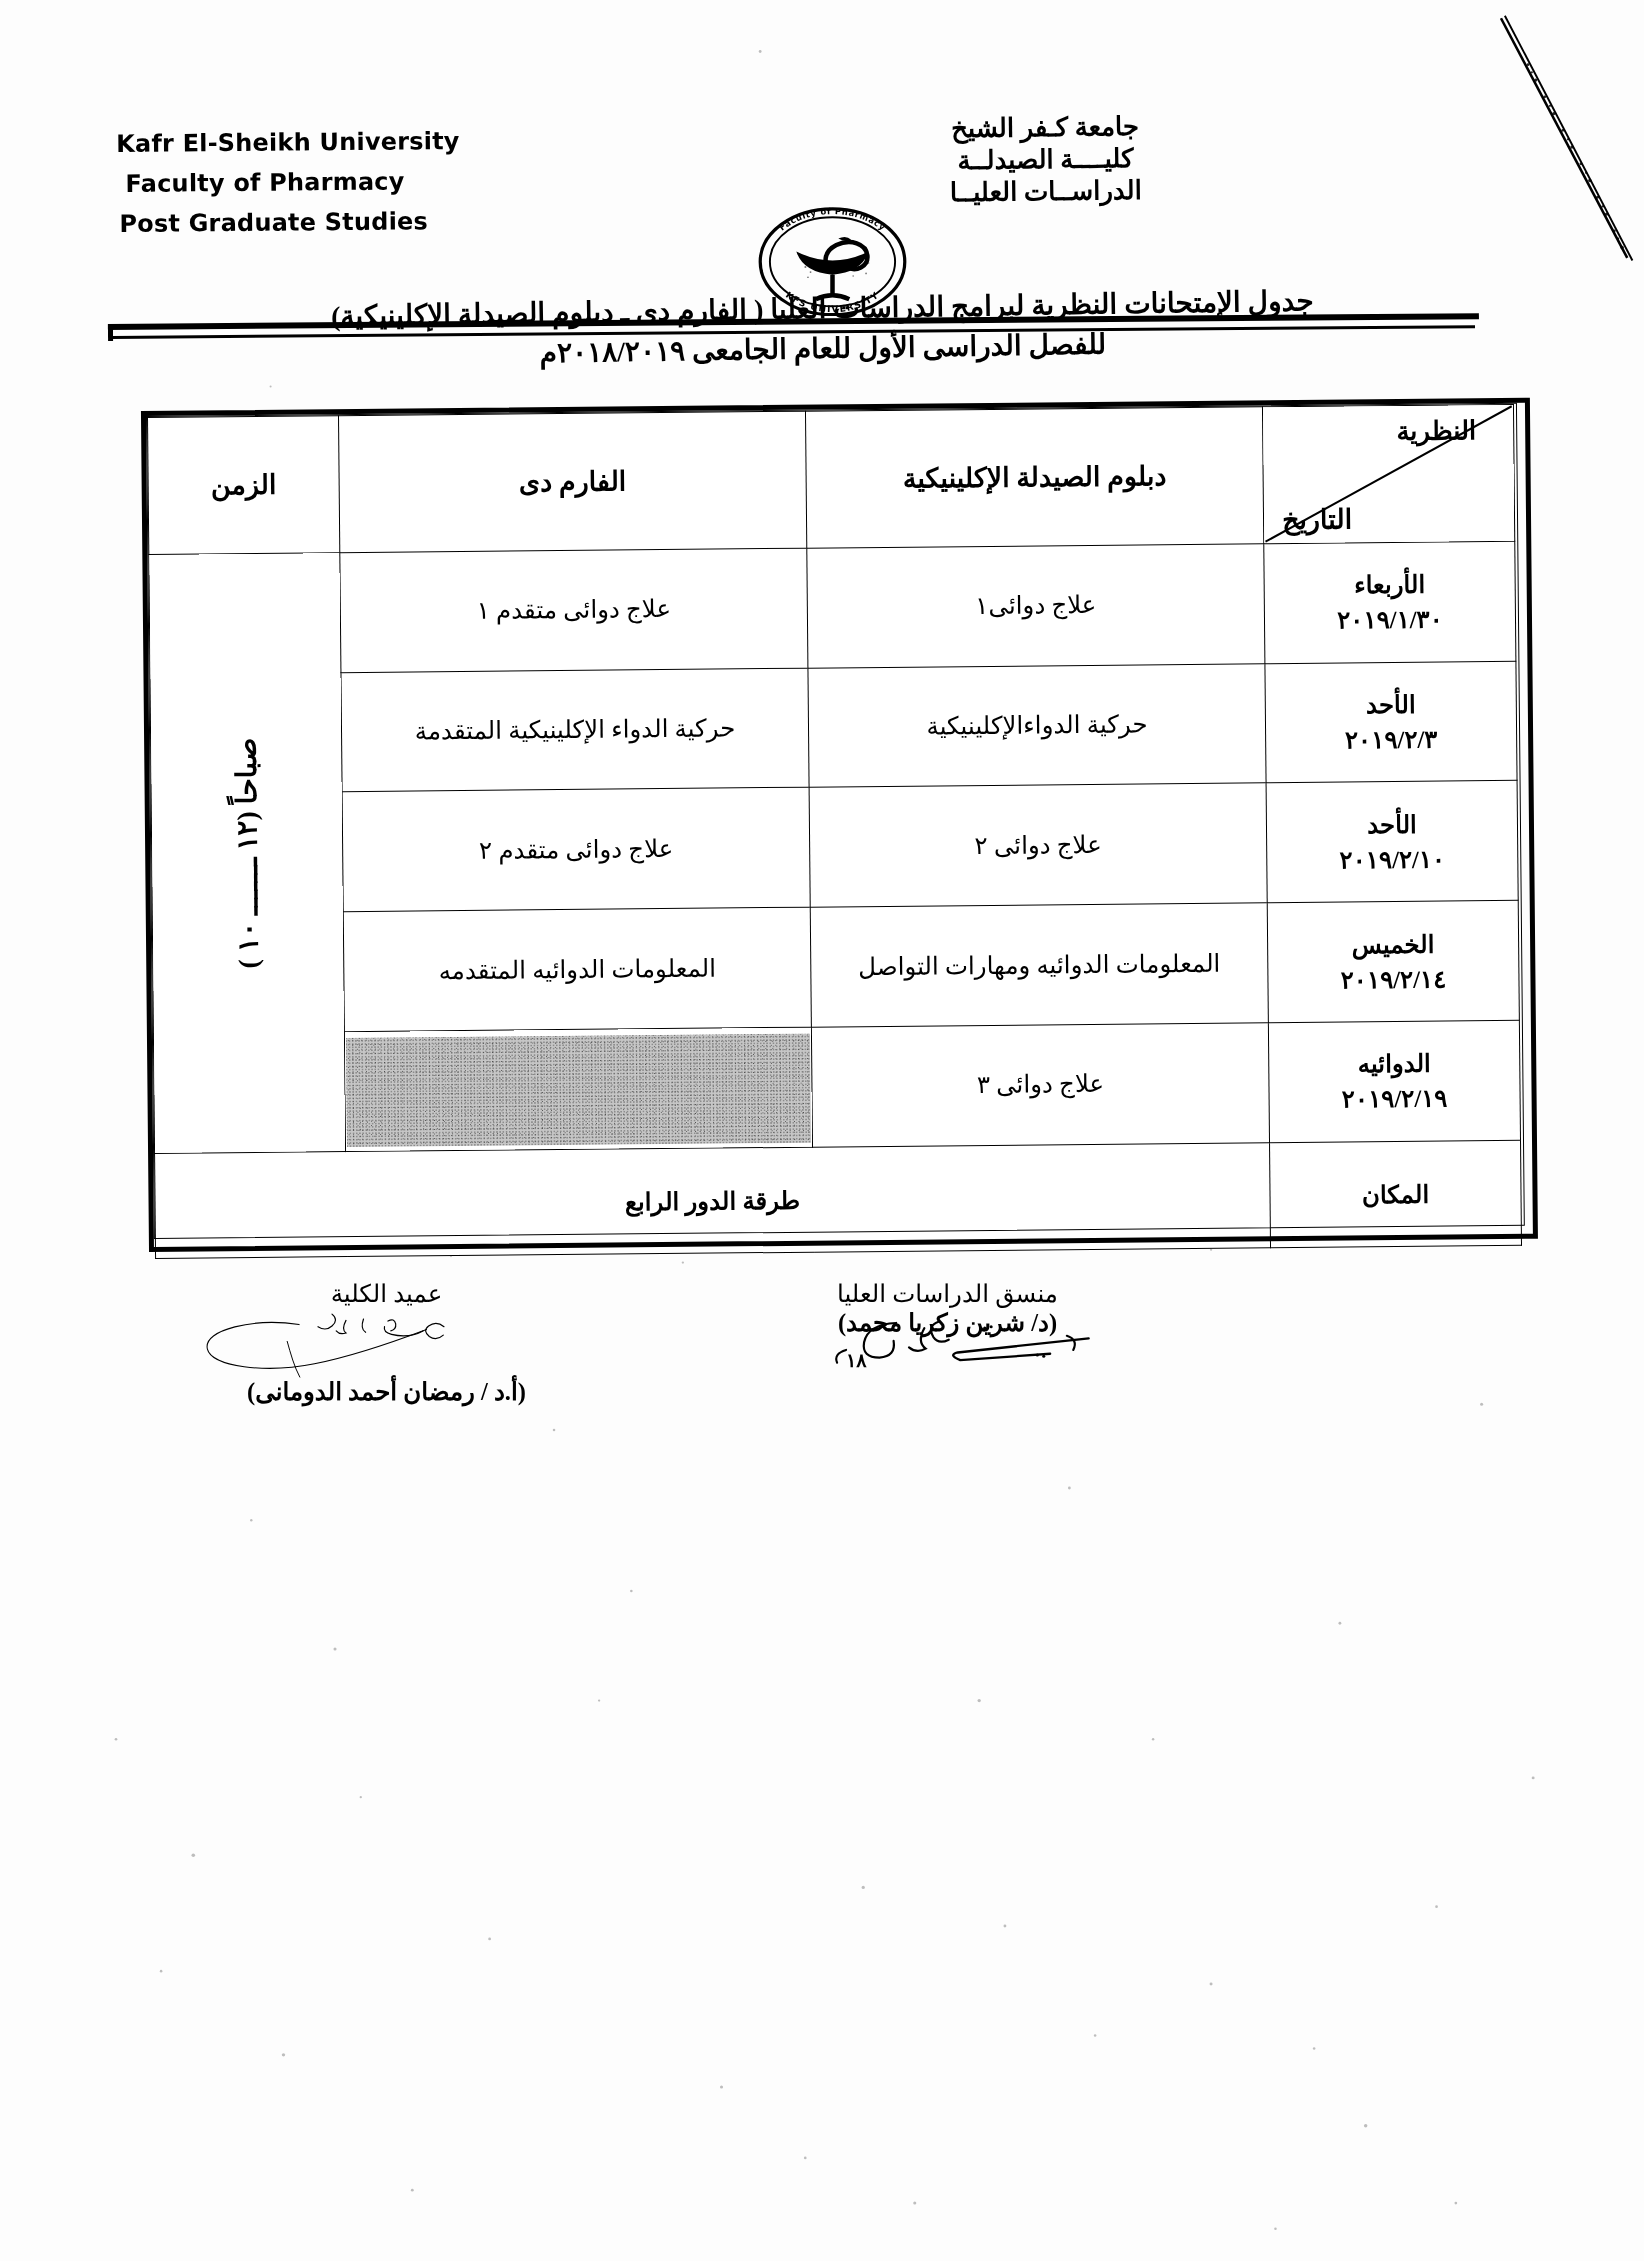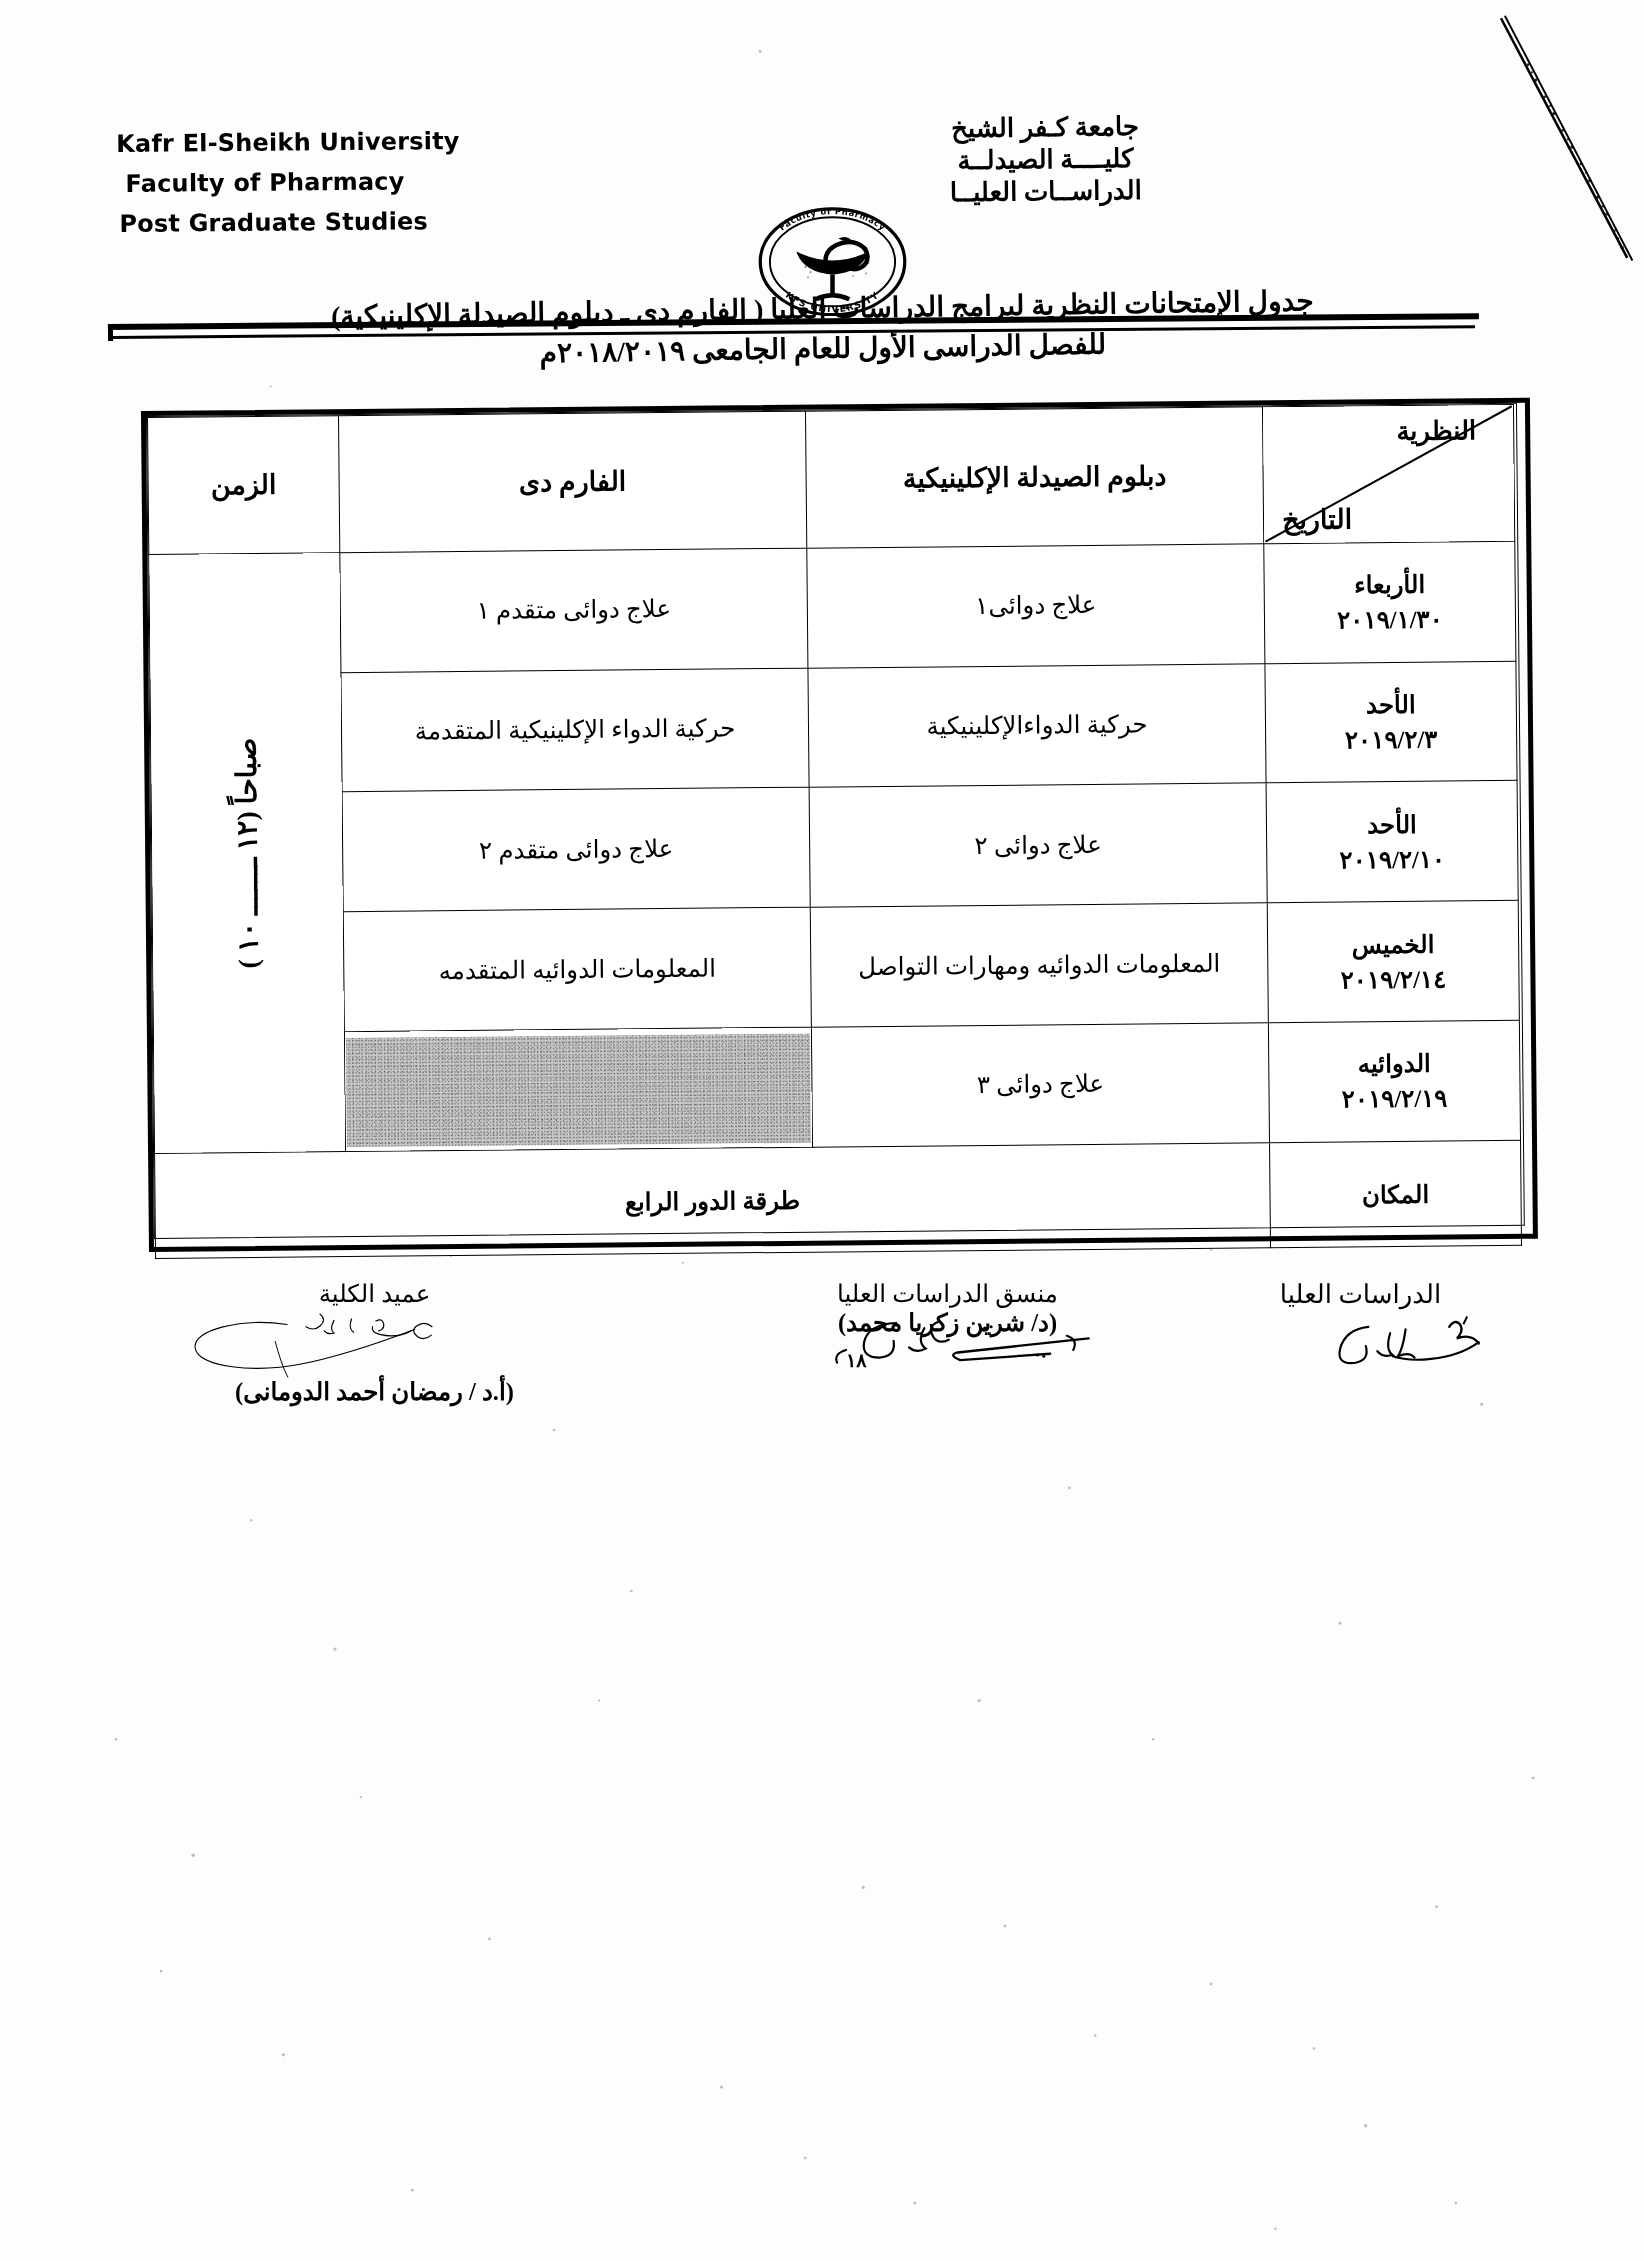--- a/index.html
+++ b/index.html
@@ -284,21 +284,21 @@
   .sig .scribble {
     position: absolute;
     left: 0;
     top: 26px;
     width: 361px;
     height: 77px;
     pointer-events: none;
   }
   #sig-right { right: 116px; width: 335px; }
   #sig-mid   { left: 767px; }
-  #sig-left  { left: 136px; width: 477px; }
+  #sig-left  { left: 148px; width: 477px; }
   #sig-left .name { margin-top: 69px; }
   #sig-right .role { font-size: 26px; }
 </style>
 </head>
 <body>
 
 <div class="page">
 
   <svg class="speckles" width="1644" height="2261" aria-hidden="true" viewBox="0 0 2552 3510">
     <g fill="#8a8a8a">
@@ -500,32 +500,20 @@
         <tr class="place">
           <td class="place-label">المكان</td>
           <td class="place-val" colspan="3">طرقة الدور الرابع</td>
         </tr>
       </tbody>
     </table>
   </div>
 
   <div class="sig-zone">
 
-    <div class="sig" id="sig-right">
-      <div class="role">الدراسات العليا</div>
-      <svg class="scribble" viewBox="0 0 560 120" aria-hidden="true">
-        <path d="M 398 34 q 10 -14 18 -2 q 4 10 -6 20 q 22 -8 34 8" stroke="#000" stroke-width="3.6" fill="none" stroke-linecap="round"></path>
-        <path d="M 444 58 q -30 22 -74 26 q -36 4 -60 -4" stroke="#000" stroke-width="3.4" fill="none" stroke-linecap="round"></path>
-        <path d="M 330 38 q -4 30 -12 42 q 18 -8 26 2" stroke="#000" stroke-width="3.4" fill="none" stroke-linecap="round"></path>
-        <path d="M 306 44 q -8 26 4 34 q -16 4 -24 -6" stroke="#000" stroke-width="3.4" fill="none" stroke-linecap="round"></path>
-        <path d="M 272 34 q -36 4 -44 34 q -6 26 24 22 q 22 -4 16 -26" stroke="#000" stroke-width="3.4" fill="none" stroke-linecap="round"></path>
-        <path d="M 420 30 l 6 -12" stroke="#000" stroke-width="3" fill="none"></path>
-      </svg>
-      <div class="name"></div>
-    </div>
 
     <div class="sig" id="sig-mid">
       <div class="role">منسق الدراسات العليا</div>
       <svg class="scribble" viewBox="0 0 560 120" aria-hidden="true">
         <path d="M 500 52 L 296 74 q -16 4 4 12 l 140 -10" stroke="#000" stroke-width="3.6" fill="none" stroke-linecap="round"></path>
         <path d="M 466 48 q 18 6 10 22" stroke="#000" stroke-width="3.4" fill="none" stroke-linecap="round"></path>
         <path d="M 266 26 q -18 6 -8 24 q 8 12 24 4" stroke="#000" stroke-width="3.4" fill="none" stroke-linecap="round"></path>
         <path d="M 244 36 q -12 22 2 32 q -14 8 -26 -2" stroke="#000" stroke-width="3.4" fill="none" stroke-linecap="round"></path>
         <path d="M 200 28 q -44 2 -50 30 q -4 24 24 24 q 26 -2 22 -26" stroke="#000" stroke-width="3.4" fill="none" stroke-linecap="round"></path>
         <path d="M 122 70 q -20 6 -14 20" stroke="#000" stroke-width="3.2" fill="none" stroke-linecap="round"></path>

